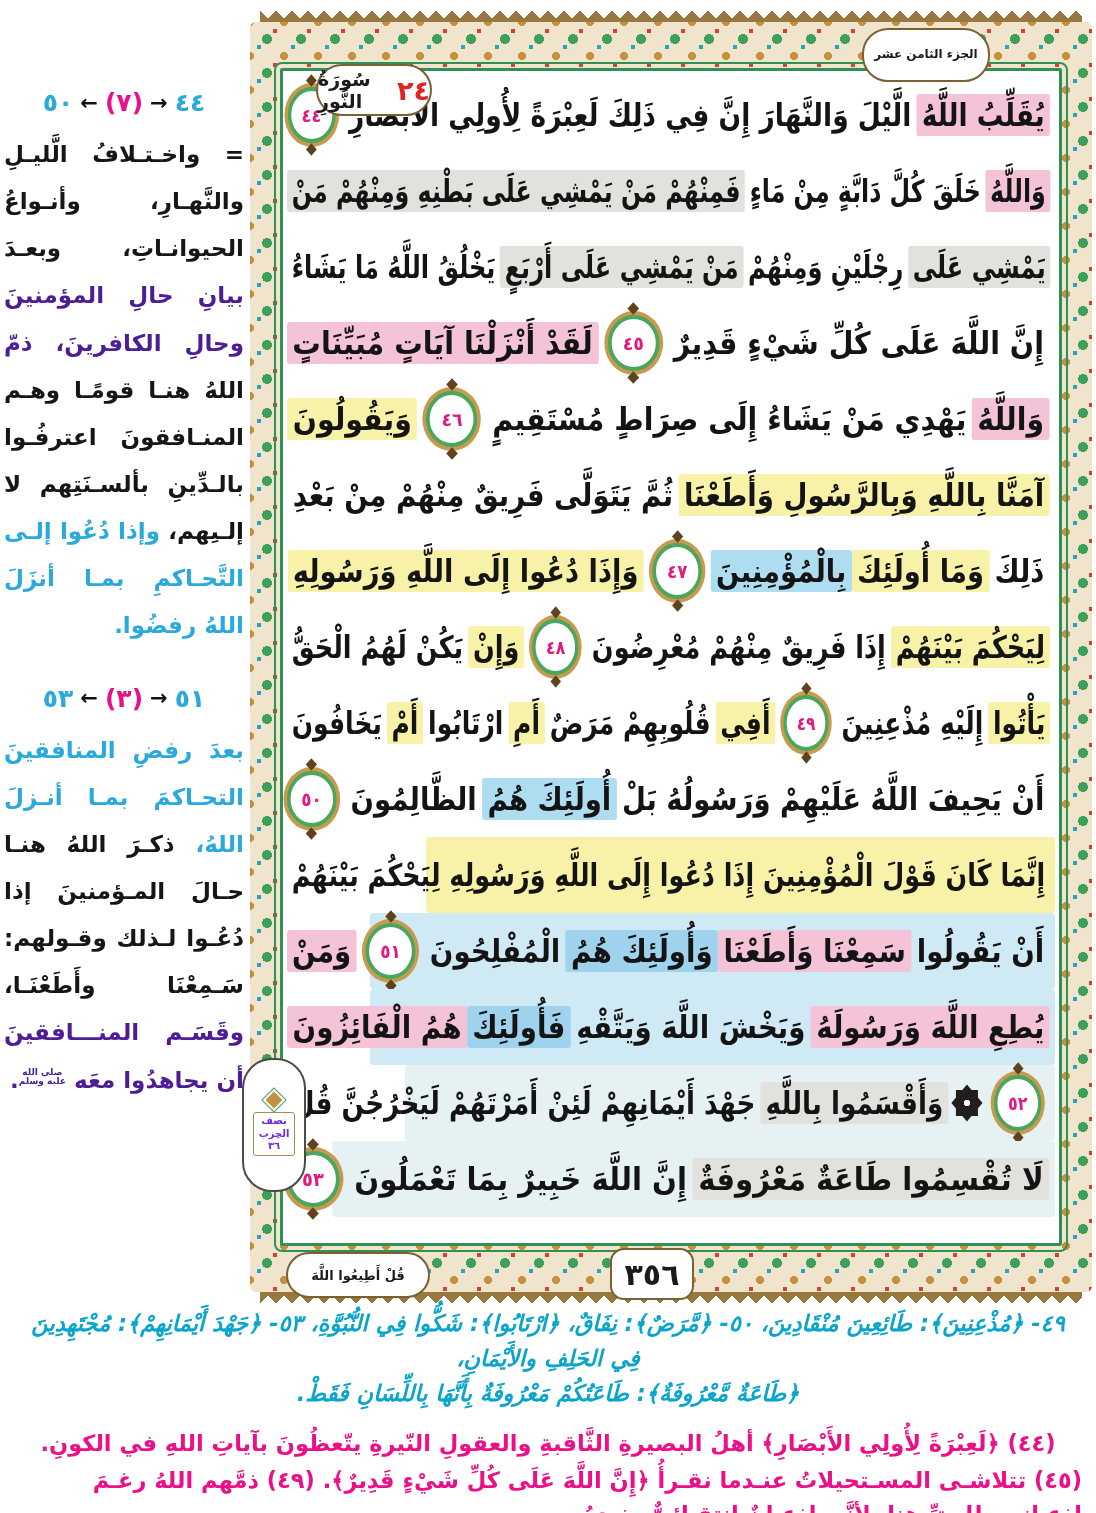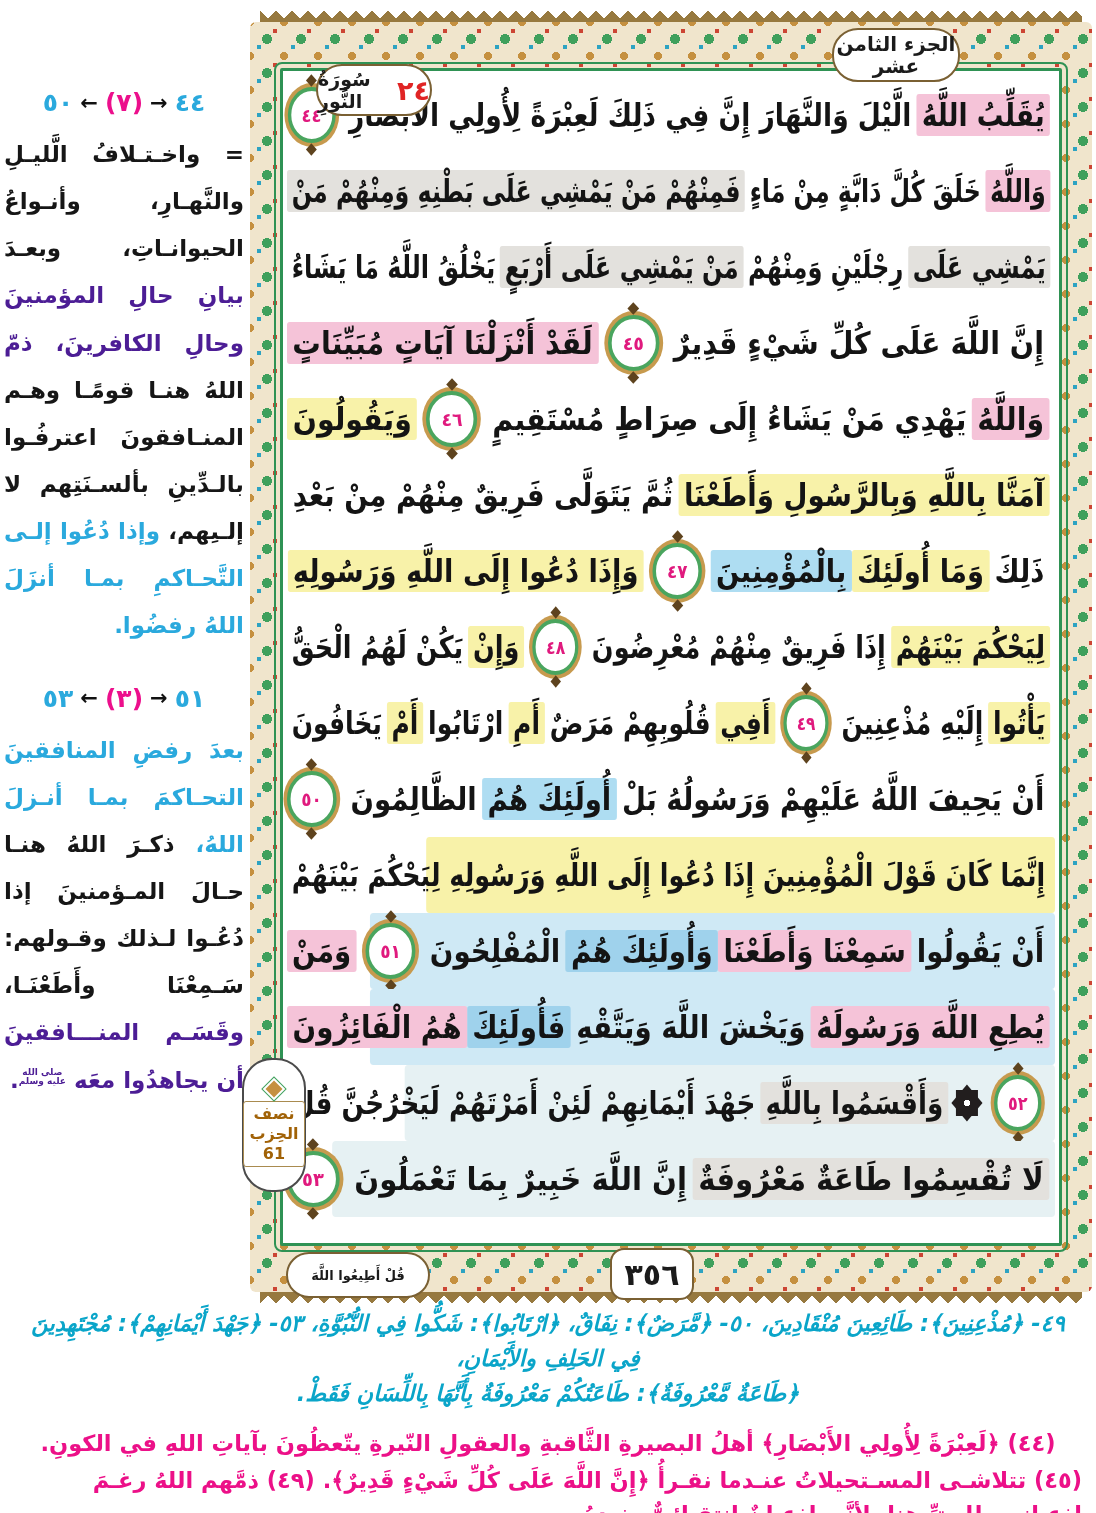--- a/index.html
+++ b/index.html
@@ -24,31 +24,31 @@
   .frame::before{top:-12px;transform:scaleY(-1);}
   .frame::after{bottom:-12px;}
   .inner{width:100%;height:100%;box-sizing:border-box;background:#fff;
     border:3px solid #2f9254;outline:2px solid #2f9254;outline-offset:4px;border-radius:2px;}
 
   
   .cartouche{position:absolute;background:#fff;border:2.5px solid #7a6033;border-radius:26px;
     display:flex;align-items:center;justify-content:center;z-index:5;font-weight:bold;color:#1b1b1b;}
   .cart-surah{left:316px;top:28px;width:112px;height:48px;font-size:19px;gap:5px;margin-top:36px;}
   .cart-surah .num{color:#e02424;font-size:27px;}
-  .cart-juz{left:832px;top:28px;width:124px;height:50px;font-size:20px;text-align:center;line-height:1.1;}
+  .cart-juz{left:862px;top:28px;width:124px;height:50px;font-size:12px;text-align:center;line-height:1.1;}
   .cart-page{left:610px;top:1248px;width:80px;height:48px;font-size:30px;border-radius:14px;}
   .cart-catch{left:286px;top:1252px;width:140px;height:42px;font-size:13px;}
 
   
   .hizb{position:absolute;left:242px;top:1058px;width:60px;height:130px;background:#fff;border:2px solid #4b4b4b;
     border-radius:30px;z-index:6;display:flex;flex-direction:column;align-items:center;justify-content:center;gap:3px;}
   .hizb .orn{width:12px;height:12px;background:#c5903f;transform:rotate(45deg);margin-bottom:3px;
     box-shadow:0 0 0 2px #fff,0 0 0 3px #3fa05c;}
   .hizb .box{border:1.5px solid #a98b4f;border-radius:3px;padding:2px 5px;text-align:center;
-    font-size:16px;font-weight:bold;color:#a16207;line-height:1.25;}
+    font-size:10px;font-weight:bold;color:#6d28d9;line-height:1.25;}
 
   
   .margin{position:absolute;left:4px;top:88px;width:240px;z-index:4;direction:rtl;}
   .mblock{margin-bottom:34px;}
   .mhead{display:flex;direction:ltr;justify-content:center;align-items:center;gap:7px;
     font-size:25px;font-weight:bold;margin-bottom:14px;}
   .mhead .n{color:#2aa9dd;}
   .mhead .c{color:#ec0f8c;}
   .mhead .a{color:#111;font-size:21px;}
   .mbody{font-size:23px;font-weight:bold;line-height:2.05;text-align:justify;color:#161616;}
@@ -194,21 +194,21 @@
 
   <div class="cartouche cart-catch">
     <span>قُلْ أَطِيعُوا اللَّهَ</span>
   </div>
 
   <div class="hizb">
     <span class="orn"></span>
     <span class="box">
       <span>نصف</span><br>
       <span>الحِزب</span><br>
-      <span>61</span>
+      <span>٣٦</span>
     </span>
   </div>
 
   <div class="margin" id="margin" dir="rtl">
       <div class="mblock">
         <div class="mhead">
           <span class="n">٥٠</span>
           <span class="a">←</span>
           <span class="c">(٧)</span>
           <span class="a">→</span>

